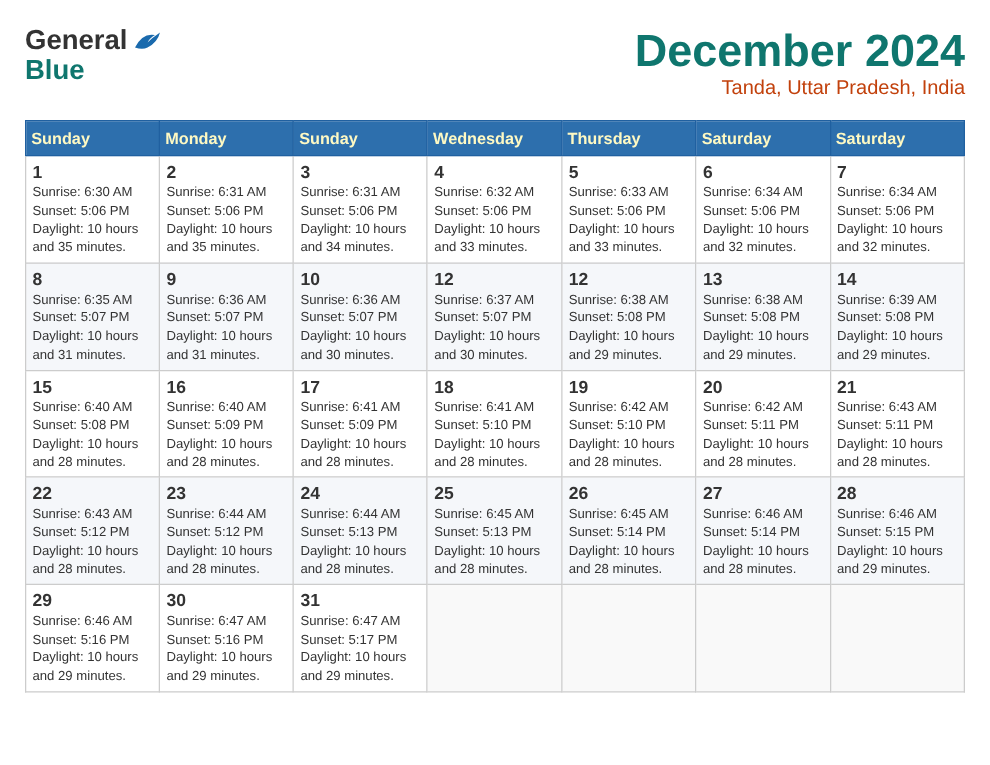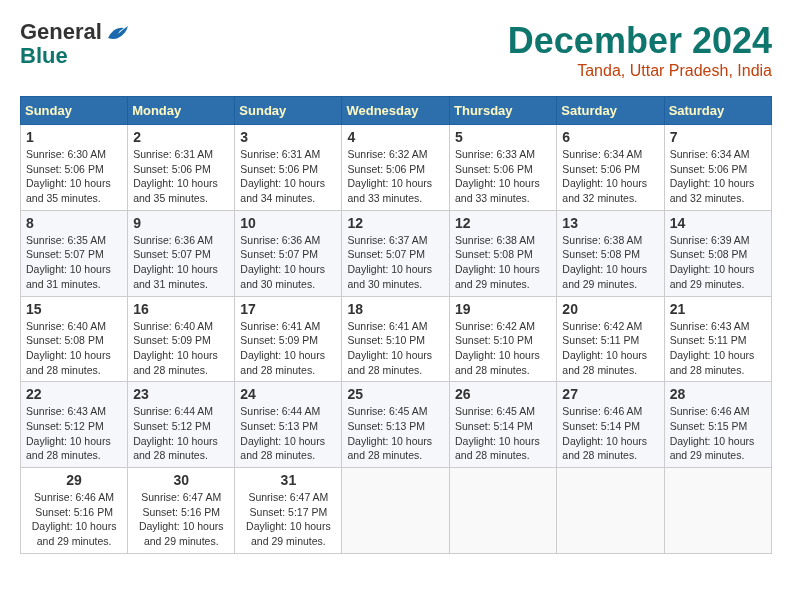--- a/index.html
+++ b/index.html
@@ -73,21 +73,20 @@
     .day-info {
       color: #333;
       font-size: 10.5px;
       line-height: 1.4;
     }
     .empty-cell {
       background: #f9f9f9 !important;
     }
     .last-row td {
       border-bottom: 1px solid #ccc;
-      text-align: center;
     }
   </style>
 </head>
 <body>
 
 <div class="header">
   <div class="logo">
     <div class="logo-wrapper">
       <div style="font-size:22px;font-weight:bold;color:#333;line-height:1.1;">
         <span style="color:#333;">General</span><svg width="28" height="18" viewBox="0 0 28 18" style="vertical-align:middle;margin-left:2px;">

